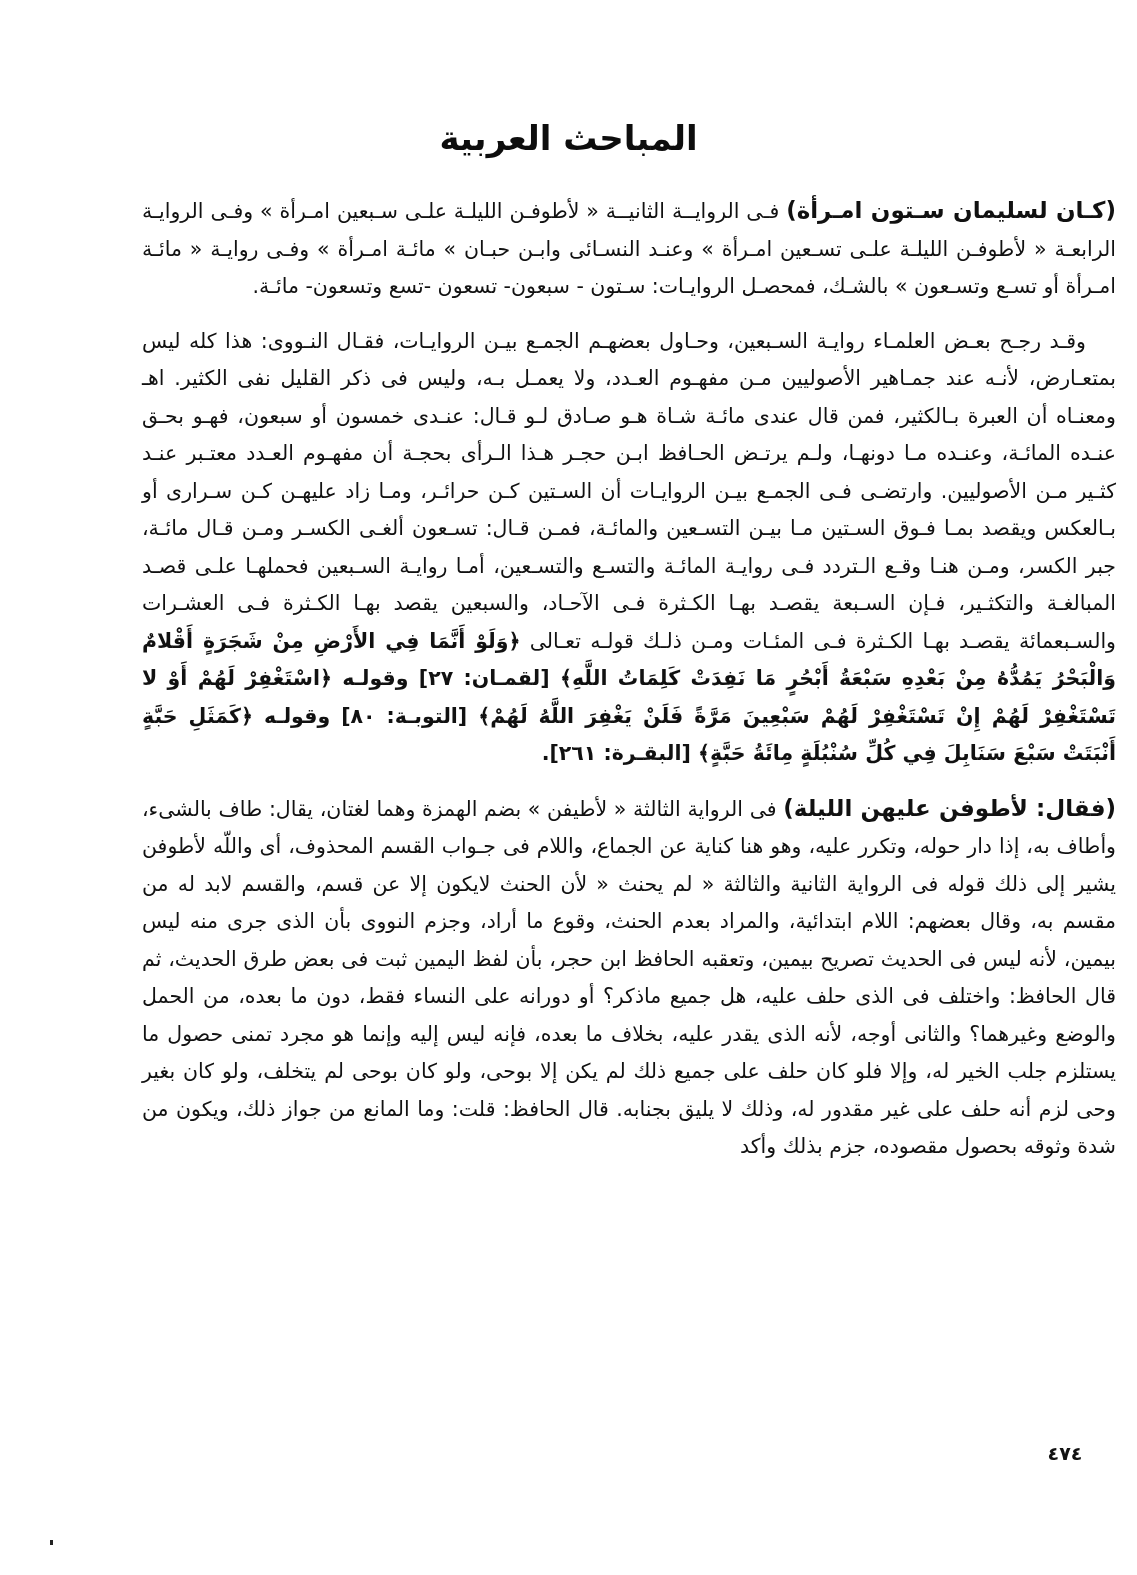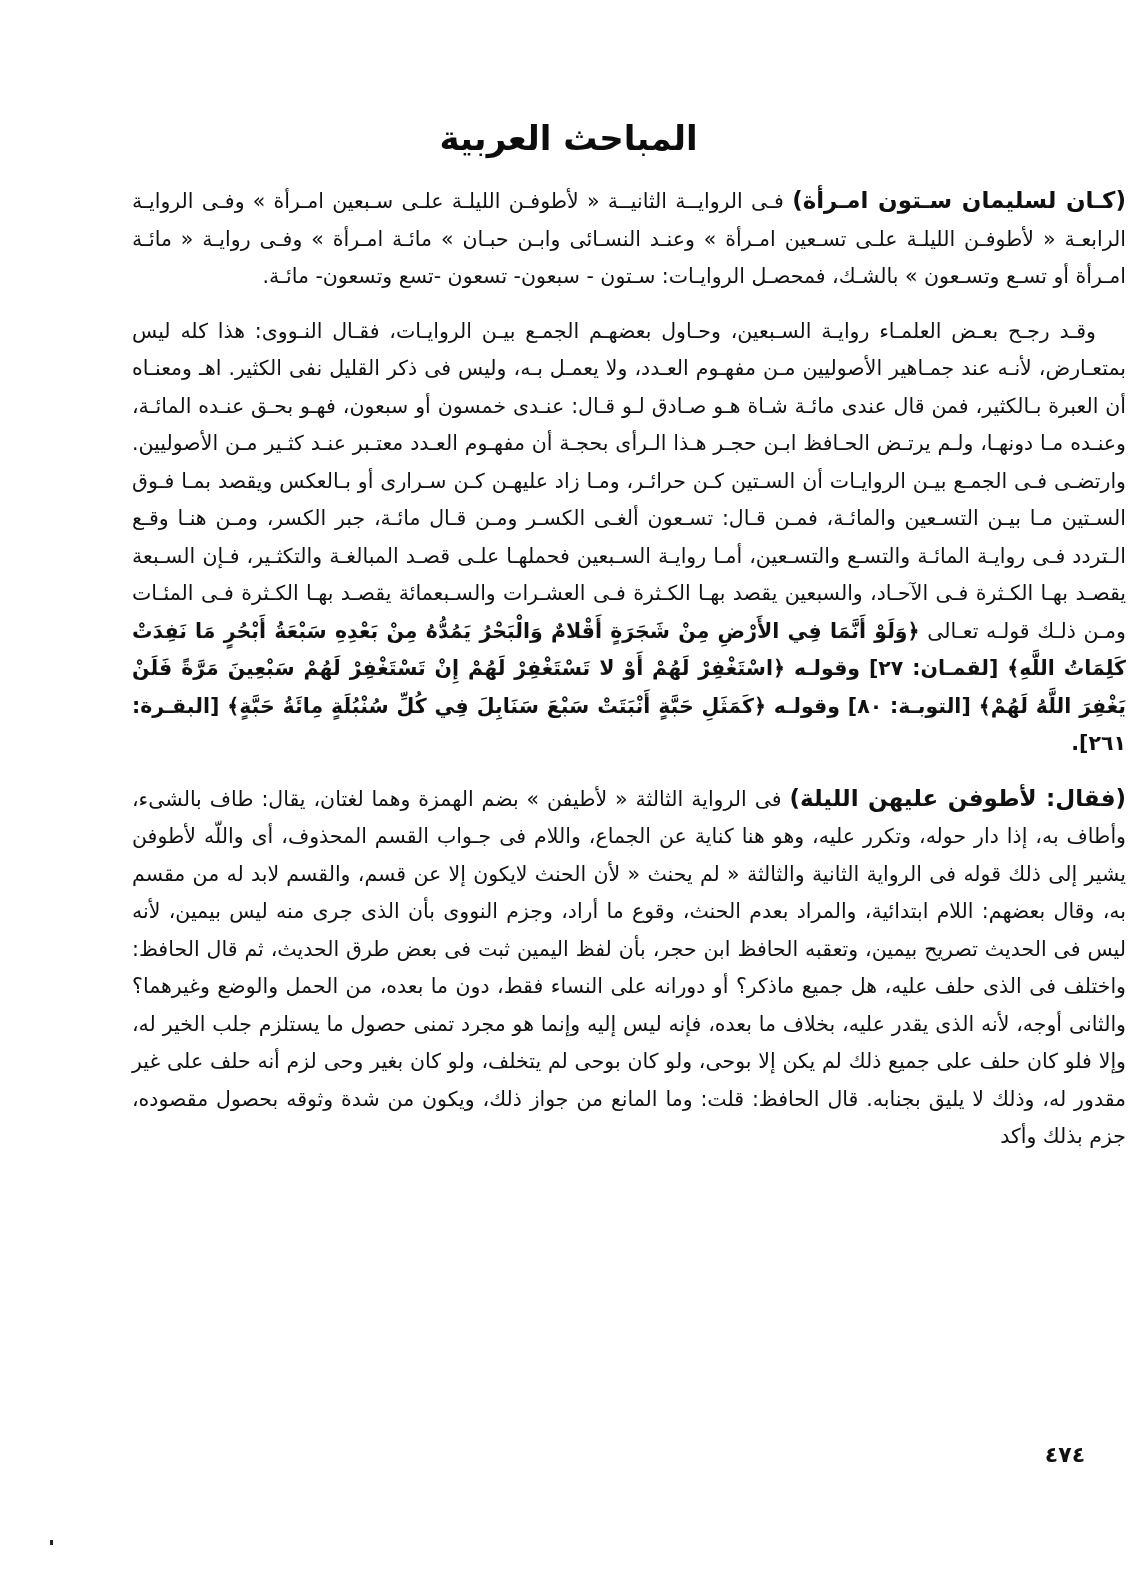--- a/index.html
+++ b/index.html
@@ -39,21 +39,21 @@
       left: 128px;
       width: 1002px;
       direction: rtl;
       text-align: justify;
       text-align-last: right;
       font-size: 20.5px;
       line-height: 37.5px;
       color: #111111;
     }
     .para {
-      margin: 4px;
+      margin: 14px;
       text-align: justify;
     }
     .para + .para {
       margin-top: 17px;
     }
     .indent {
       text-indent: 30px;
     }
     .lead {
       font-weight: bold;
@@ -64,21 +64,21 @@
     }
     .ref {
       font-weight: bold;
     }
     .page-number {
       position: absolute;
       top: 1442px;
       left: 1030px;
       width: 70px;
       text-align: center;
-      font-size: 22px;
+      font-size: 19px;
       font-weight: bold;
       color: #111;
       direction: rtl;
     }
     .speck {
       position: absolute;
       left: 50px;
       top: 1540px;
       width: 3px;
       height: 5px;

